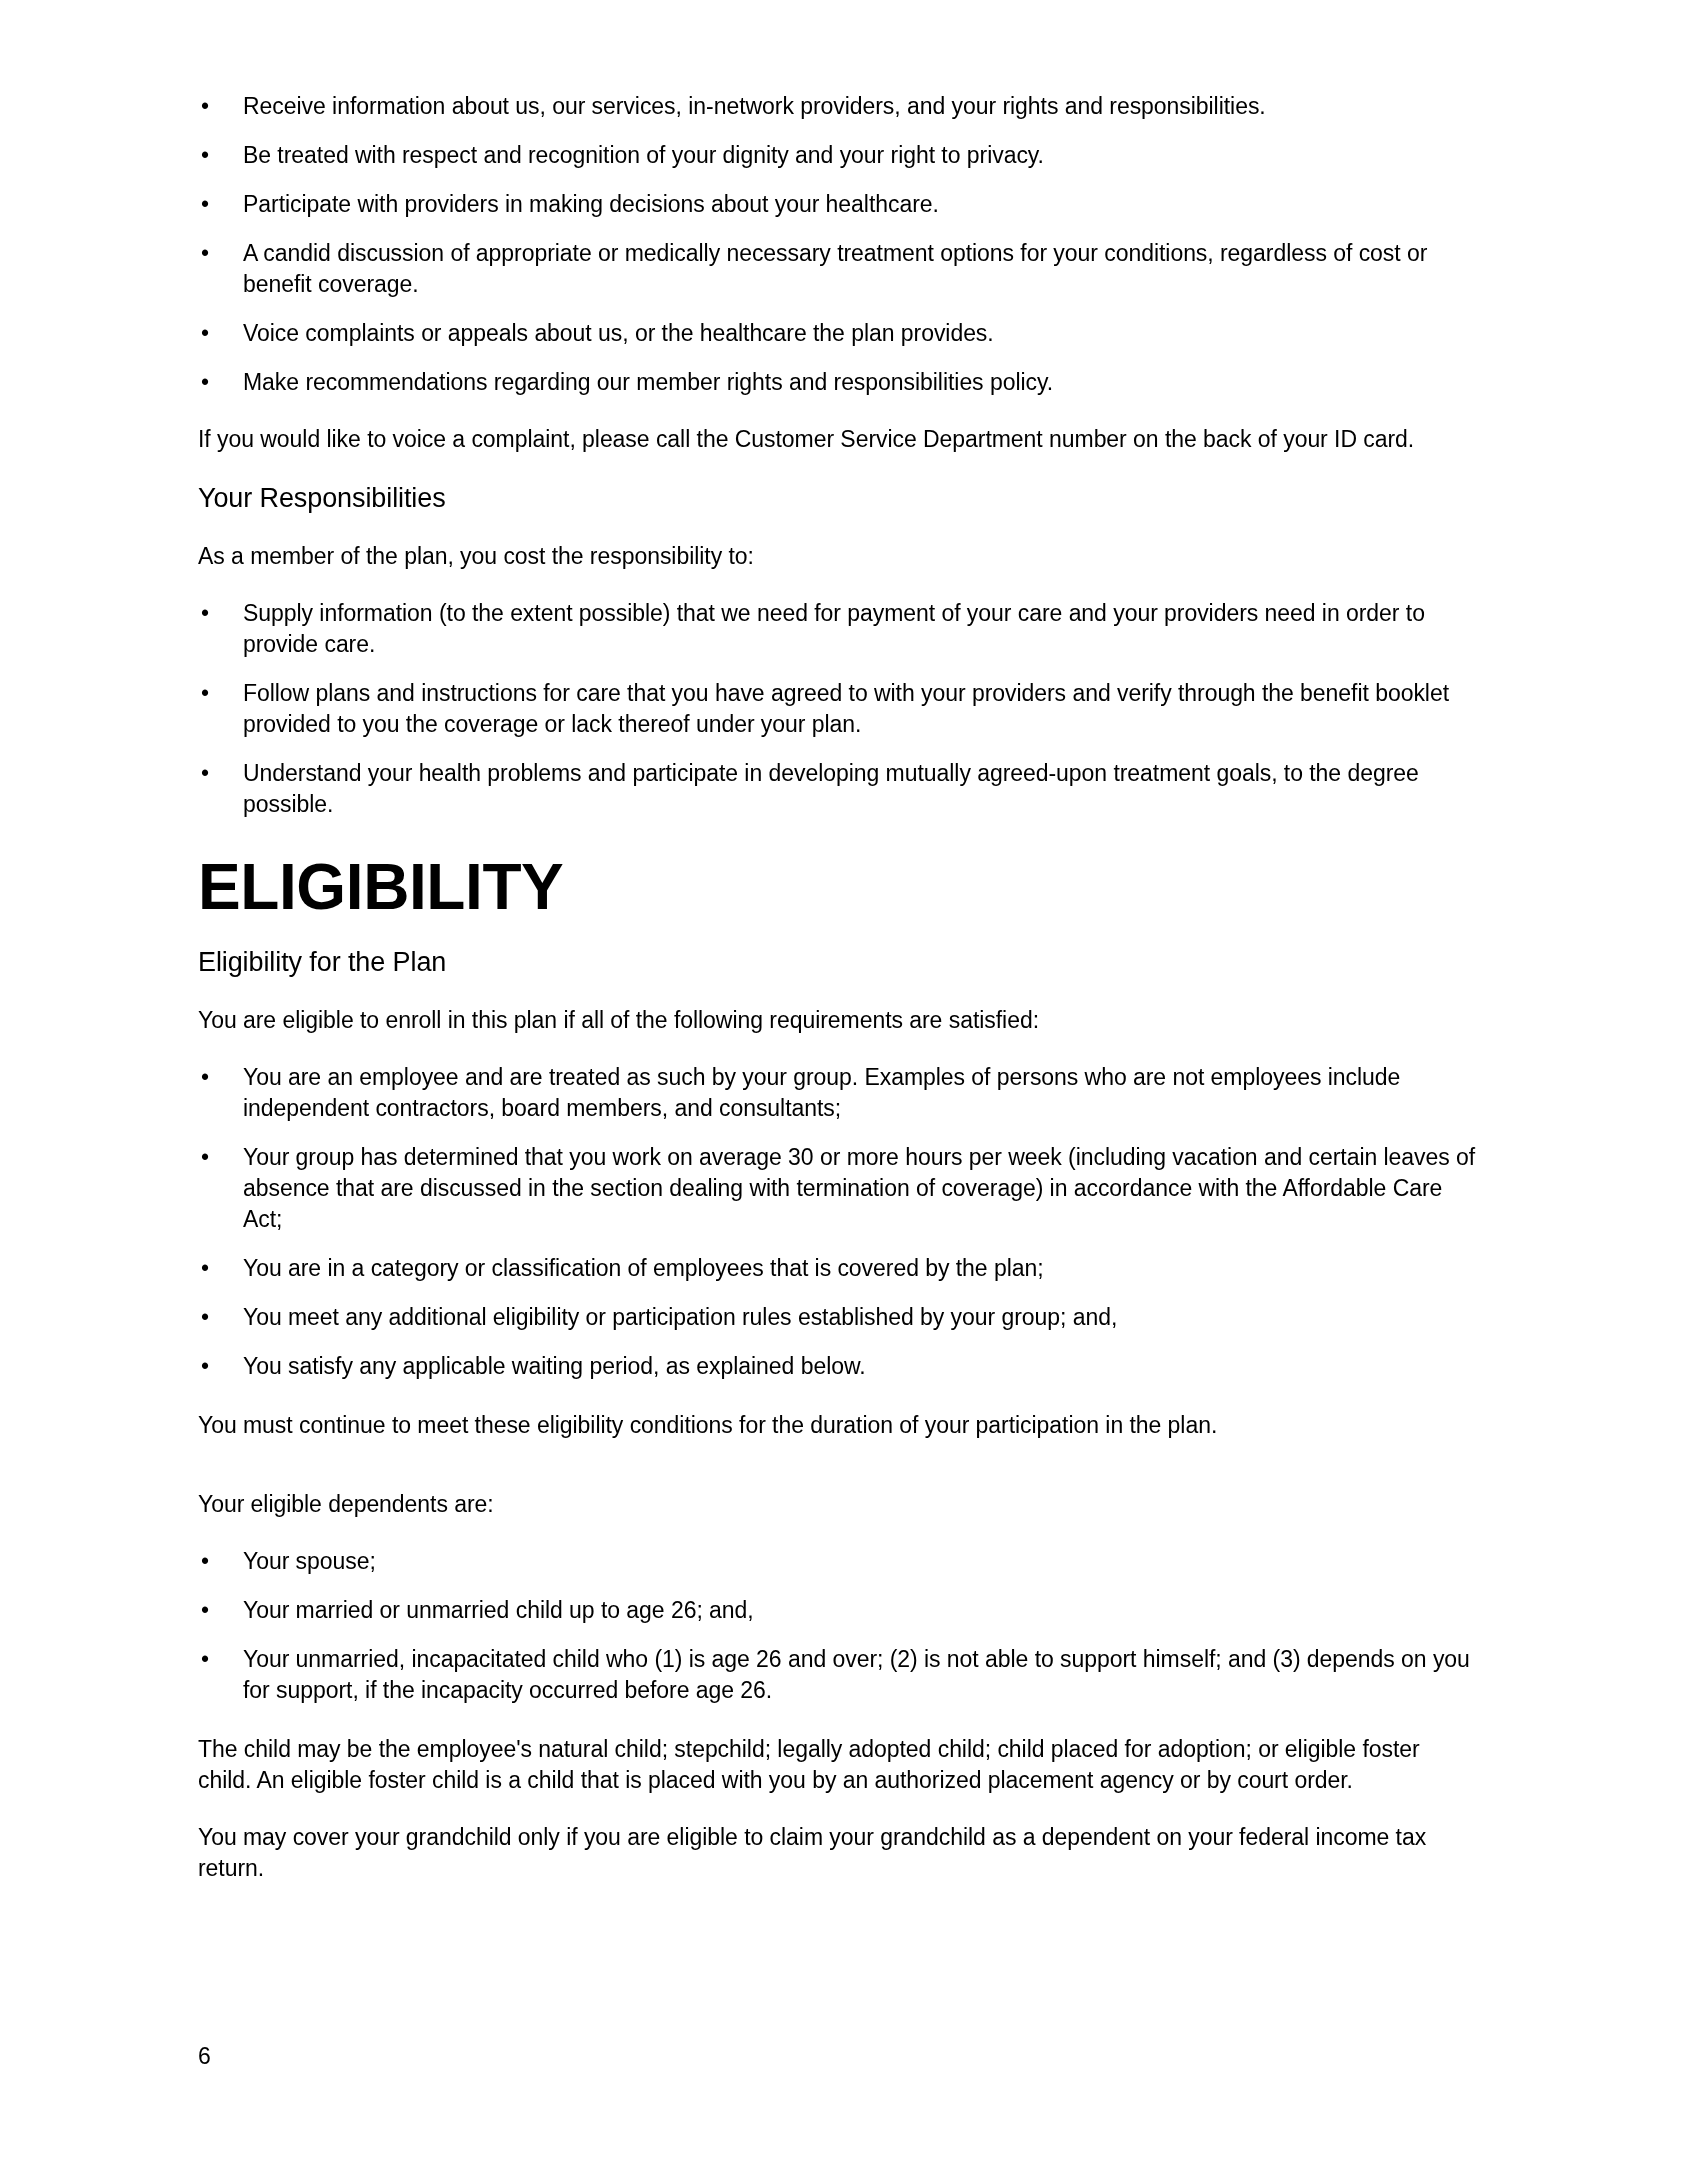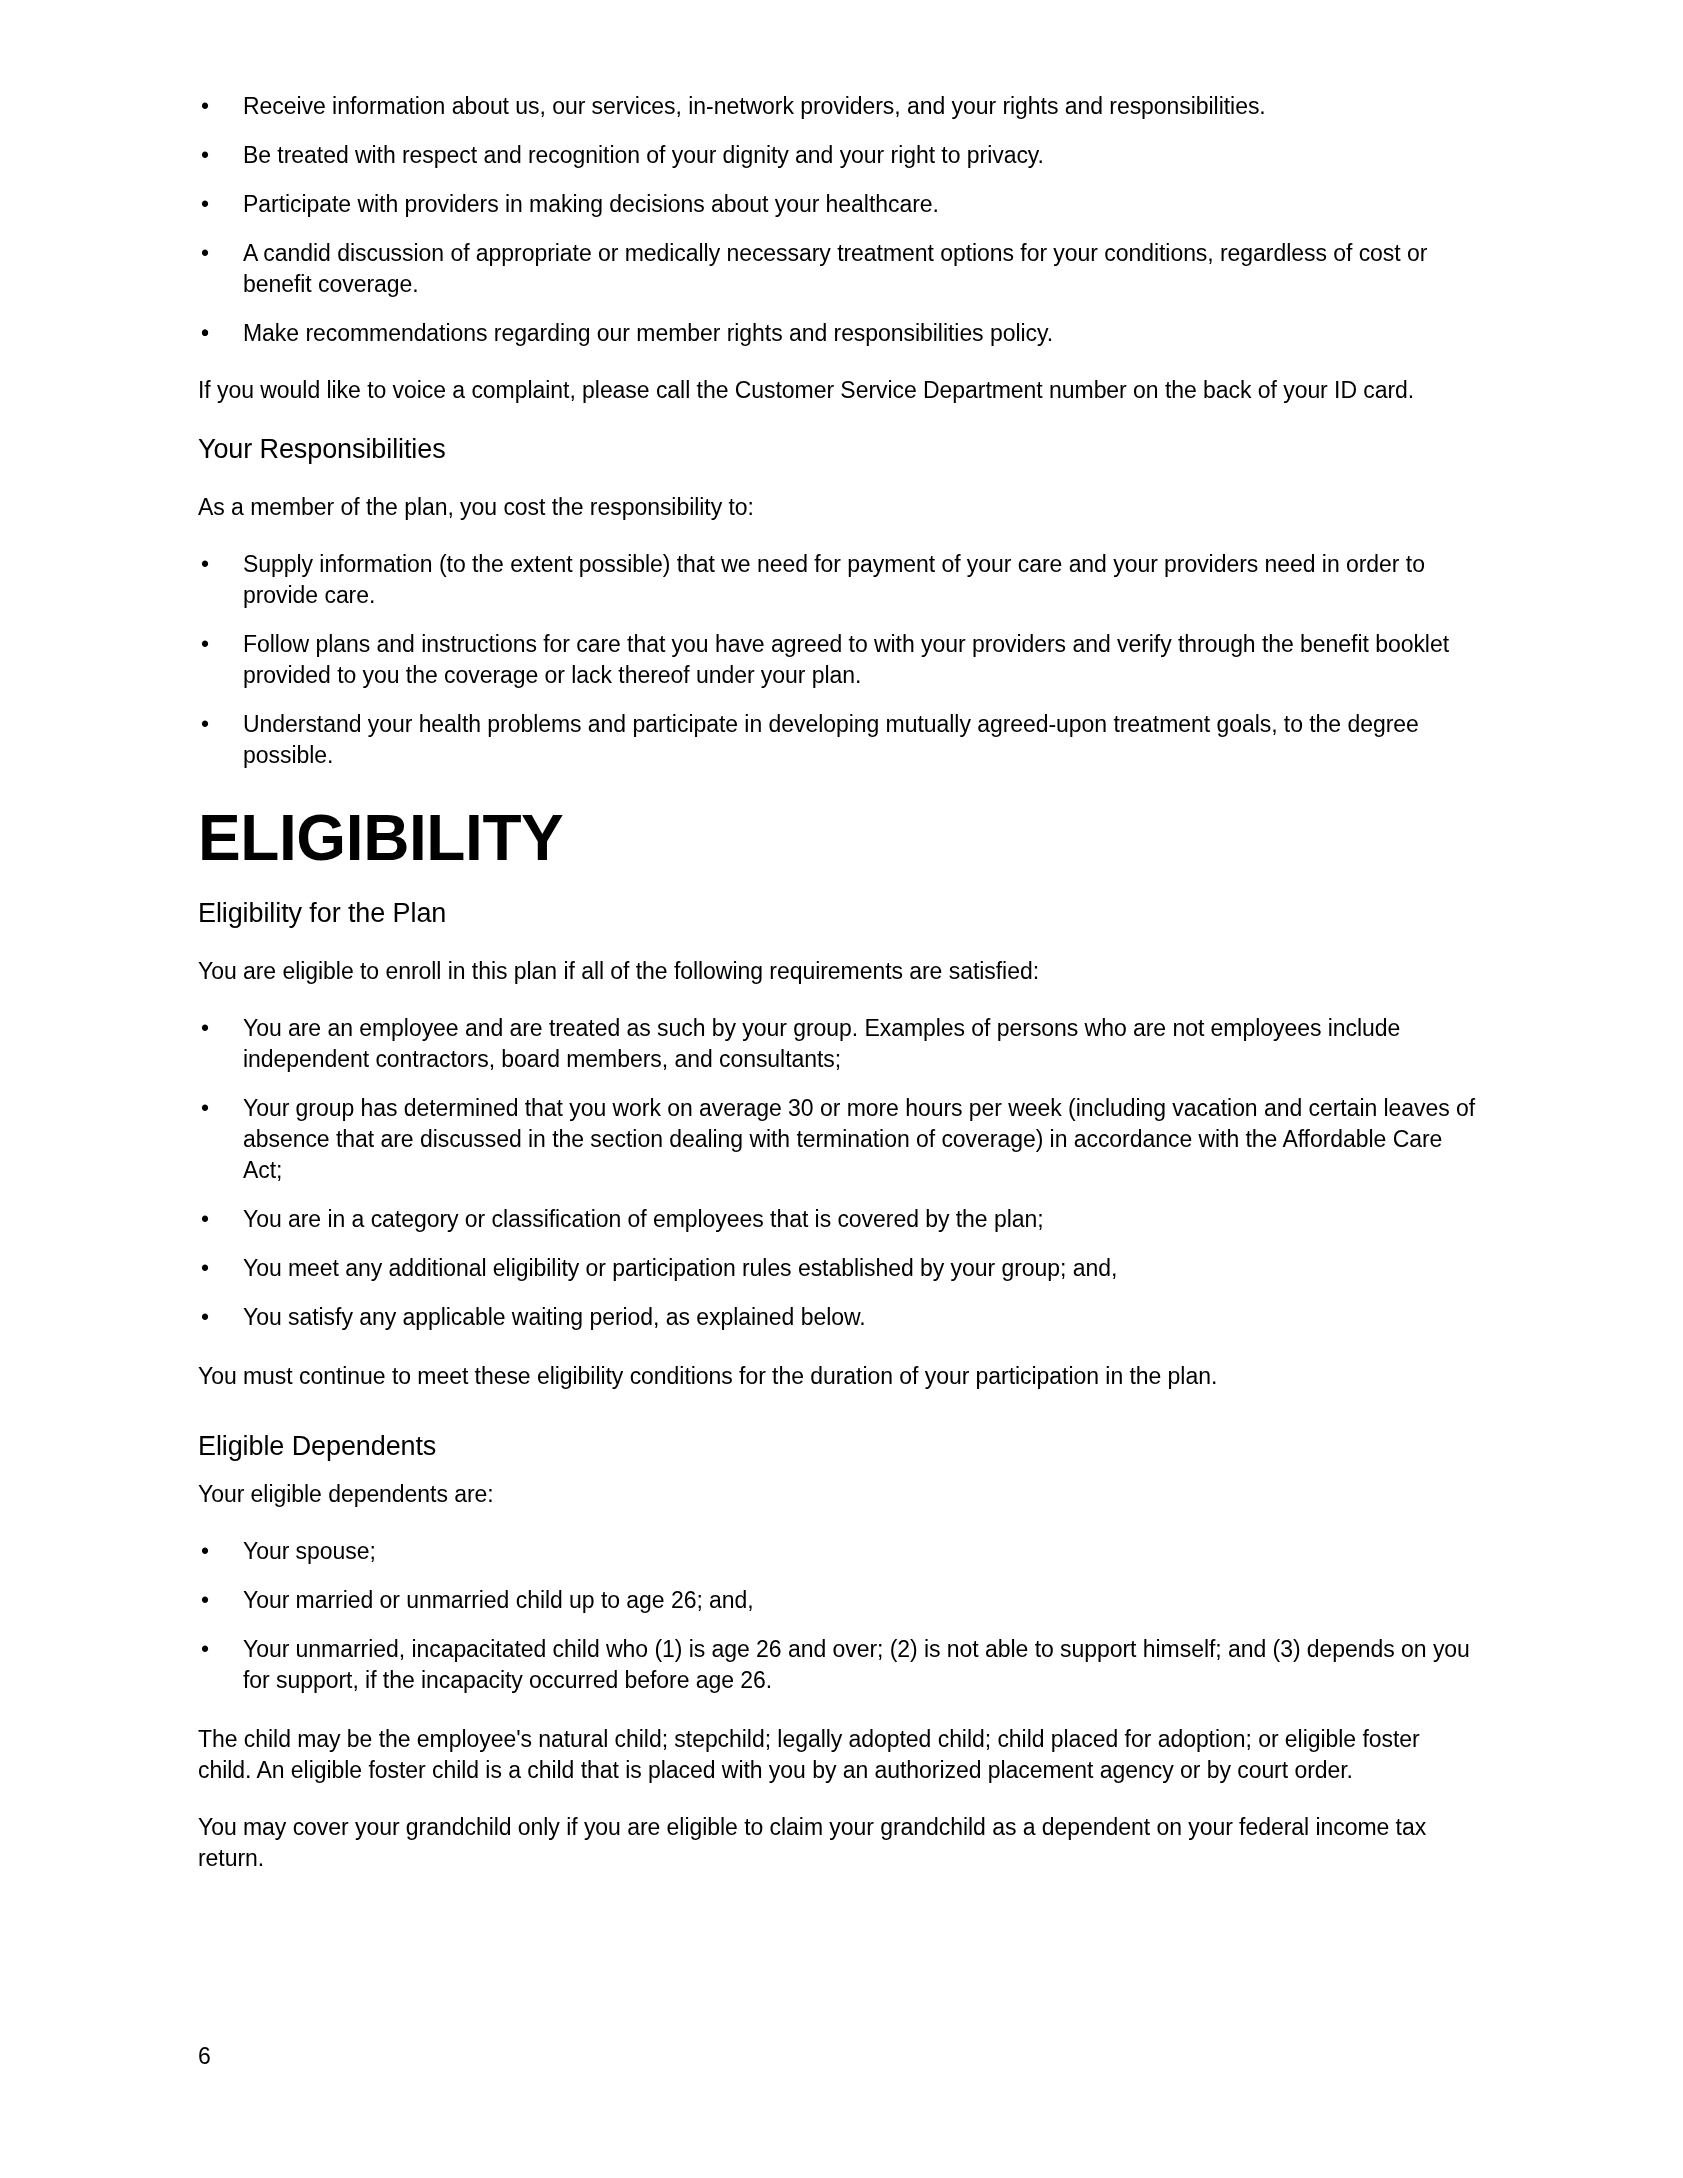--- a/index.html
+++ b/index.html
@@ -106,20 +106,21 @@
       <li>
         <span class="bullet-dot">•</span>
         <span>Participate with providers in making decisions about your healthcare.</span>
       </li>
       <li>
         <span class="bullet-dot">•</span>
         <span>A candid discussion of appropriate or medically necessary treatment options for your conditions, regardless of cost or benefit coverage.</span>
       </li>
       <li>
         <span class="bullet-dot">•</span>
+        <span>Voice complaints or appeals about us, or the healthcare the plan provides.</span>
       </li>
       <li>
         <span class="bullet-dot">•</span>
         <span>Make recommendations regarding our member rights and responsibilities policy.</span>
       </li>
     </ul>
 
     <p class="para">If you would like to voice a complaint, please call the Customer Service Department number on the back of your ID card.</p>
 
     <h3 class="sub-title">Your Responsibilities</h3>
@@ -167,21 +168,20 @@
       <li>
         <span class="bullet-dot">•</span>
         <span>You satisfy any applicable waiting period, as explained below.</span>
       </li>
     </ul>
 
     <p class="para">You must continue to meet these eligibility conditions for the duration of your participation in the plan.</p>
 
     <div class="spacer-sm"></div>
 
-    <h3 class="sub-title tight">Eligible Dependents</h3>
 
     <p class="para">Your eligible dependents are:</p>
 
     <ul class="bullets gap-list">
       <li>
         <span class="bullet-dot">•</span>
         <span>Your spouse;</span>
       </li>
       <li>
         <span class="bullet-dot">•</span>

